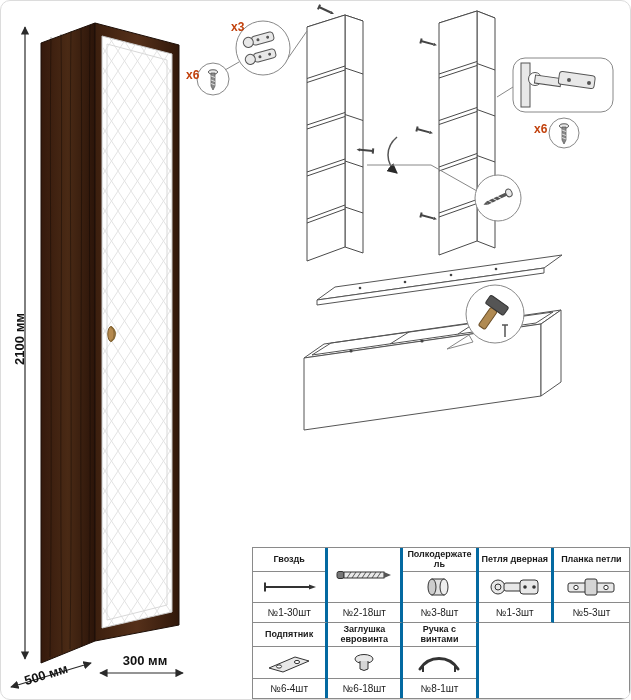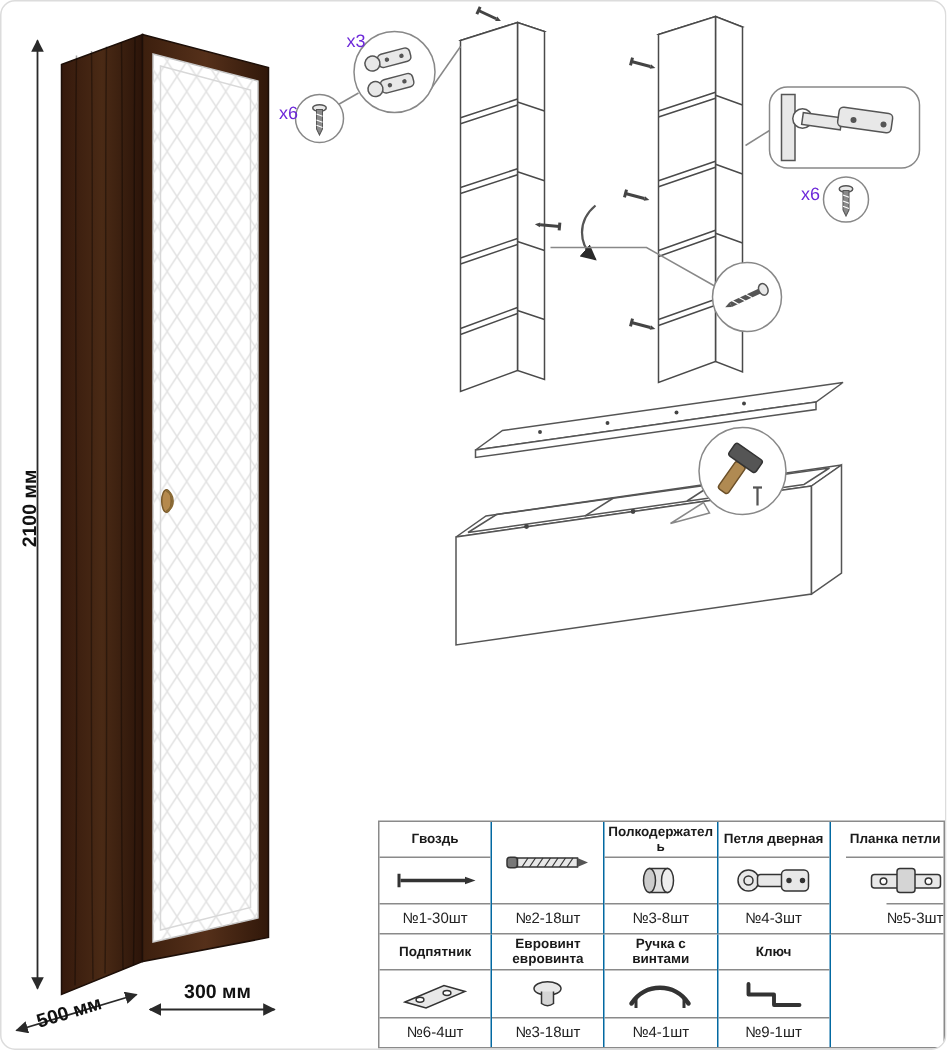--- a/index.html
+++ b/index.html
@@ -3,31 +3,31 @@
 <meta charset="utf-8">
 <style>
   html,body{margin:0;padding:0;background:#fff;}
   .canvas{
     position:relative;width:631px;height:700px;background:#ffffff;
     border:1px solid #dcdcdc;border-radius:10px;overflow:hidden;
     font-family:"Liberation Sans",sans-serif;color:#1a1a1a;box-sizing:border-box;
   }
   .art{position:absolute;left:0;top:0;}
   .label{position:absolute;font-weight:bold;font-size:13px;color:#111;white-space:nowrap;text-align:center;}
-  .count{position:absolute;font-weight:normal;font-size:12px;color:#6d28d9;white-space:nowrap;}
+  .count{position:absolute;font-weight:bold;font-size:12px;color:#c2410c;white-space:nowrap;}
   .rot-v{transform:rotate(-90deg);transform-origin:center;}
   .rot-d{transform:rotate(-17deg);transform-origin:center;}
 
   .parts-table{
     position:absolute;left:251px;top:546px;width:378px;height:152px;
     display:grid;grid-template-columns:repeat(5,1fr);grid-template-rows:1fr 1fr;
     border:1px solid #8a8a8a;background:#fff;box-sizing:border-box;
   }
-  .cell{display:flex;flex-direction:column;border-right:1px solid #0369a1;border-bottom:1px solid #8a8a8a;min-width:0;}
-  .cell:nth-child(5n){border-right:none;align-items:flex-end;}
+  .cell{display:flex;flex-direction:column;border-right:3px solid #0369a1;border-bottom:1px solid #8a8a8a;min-width:0;}
+  .cell:nth-child(5n){border-right:none;}
   .cell:nth-child(n+6){border-bottom:none;}
   .cell-title{
     min-height:21px;border-bottom:1px solid #8a8a8a;display:flex;align-items:center;justify-content:center;
     font-size:9px;font-weight:bold;text-align:center;line-height:1.05;padding:1px 2px;word-break:break-word;
   }
   .cell-icon{flex:1;display:flex;align-items:center;justify-content:center;overflow:hidden;}
   .cell-qty{
     height:19px;border-top:1px solid #8a8a8a;display:flex;align-items:center;justify-content:center;
     font-size:10px;color:#222;
   }
@@ -265,21 +265,21 @@
       <div class="cell-icon">
         <svg width="52" height="22" viewBox="0 0 52 22">
             <circle cx="9" cy="11" r="7" fill="#e8e8e8" stroke="#333"></circle>
             <circle cx="9" cy="11" r="3" fill="none" stroke="#333"></circle>
             <rect x="15" y="7" width="18" height="8" rx="2" fill="#e8e8e8" stroke="#333"></rect>
             <rect x="31" y="4" width="18" height="14" rx="3" fill="#e8e8e8" stroke="#333"></rect>
             <circle cx="36" cy="11" r="1.8" fill="#333"></circle>
             <circle cx="45" cy="11" r="1.8" fill="#333"></circle>
           </svg>
       </div>
-      <div class="cell-qty">№4-3шт</div>
+      <div class="cell-qty">№1-3шт</div>
     </div>
 
     <div class="cell">
       <div class="cell-title">Планка петли</div>
       <div class="cell-icon">
         <svg width="50" height="20" viewBox="0 0 50 20">
             <rect x="2" y="6" width="46" height="9" rx="2" fill="#e8e8e8" stroke="#333"></rect>
             <rect x="19" y="2" width="12" height="16" rx="2" fill="#d5d5d5" stroke="#333"></rect>
             <circle cx="10" cy="10.5" r="2.2" fill="#fff" stroke="#333"></circle>
             <circle cx="40" cy="10.5" r="2.2" fill="#fff" stroke="#333"></circle>
@@ -294,47 +294,38 @@
         <svg width="48" height="24" viewBox="0 0 48 24">
             <polygon points="4,17 30,6 44,10 18,21" fill="#e8e8e8" stroke="#333"></polygon>
             <ellipse cx="14" cy="15.5" rx="2.6" ry="1.6" fill="#fff" stroke="#333"></ellipse>
             <ellipse cx="32" cy="11" rx="2.6" ry="1.6" fill="#fff" stroke="#333"></ellipse>
           </svg>
       </div>
       <div class="cell-qty">№6-4шт</div>
     </div>
 
     <div class="cell">
-      <div class="cell-title">Евровинт евровинта</div>
+      <div class="cell-title">Заглушка евровинта</div>
       <div class="cell-icon">
         <svg width="26" height="22" viewBox="0 0 26 22">
             <ellipse cx="13" cy="7" rx="9" ry="4.5" fill="#e8e8e8" stroke="#333"></ellipse>
             <path d="M9 9 L9 17 Q13 20 17 17 L17 9" fill="#d5d5d5" stroke="#333"></path>
           </svg>
       </div>
-      <div class="cell-qty">№3-18шт</div>
+      <div class="cell-qty">№6-18шт</div>
     </div>
 
     <div class="cell">
       <div class="cell-title">Ручка с винтами</div>
       <div class="cell-icon">
         <svg width="52" height="22" viewBox="0 0 52 22">
             <path d="M7 17 C16 3 36 3 45 17" fill="none" stroke="#333" stroke-width="3" stroke-linecap="round"></path>
             <line x1="10" y1="14" x2="10" y2="20" stroke="#333" stroke-width="2"></line>
             <line x1="42" y1="14" x2="42" y2="20" stroke="#333" stroke-width="2"></line>
           </svg>
       </div>
-      <div class="cell-qty">№4-1шт</div>
-    </div>
-
-    <div class="cell">
-      <div class="cell-title">Ключ</div>
-      <div class="cell-icon">
-        <svg width="44" height="24" viewBox="0 0 44 24">
-            <polyline points="5,5 5,12 22,12 22,19 39,19" fill="none" stroke="#333" stroke-width="2.6" stroke-linecap="round" stroke-linejoin="round"></polyline>
-          </svg>
-      </div>
-      <div class="cell-qty">№9-1шт</div>
-    </div>
+      <div class="cell-qty">№8-1шт</div>
+    </div>
+
 
 
   </div>
 </div>
 
 </body></html>

